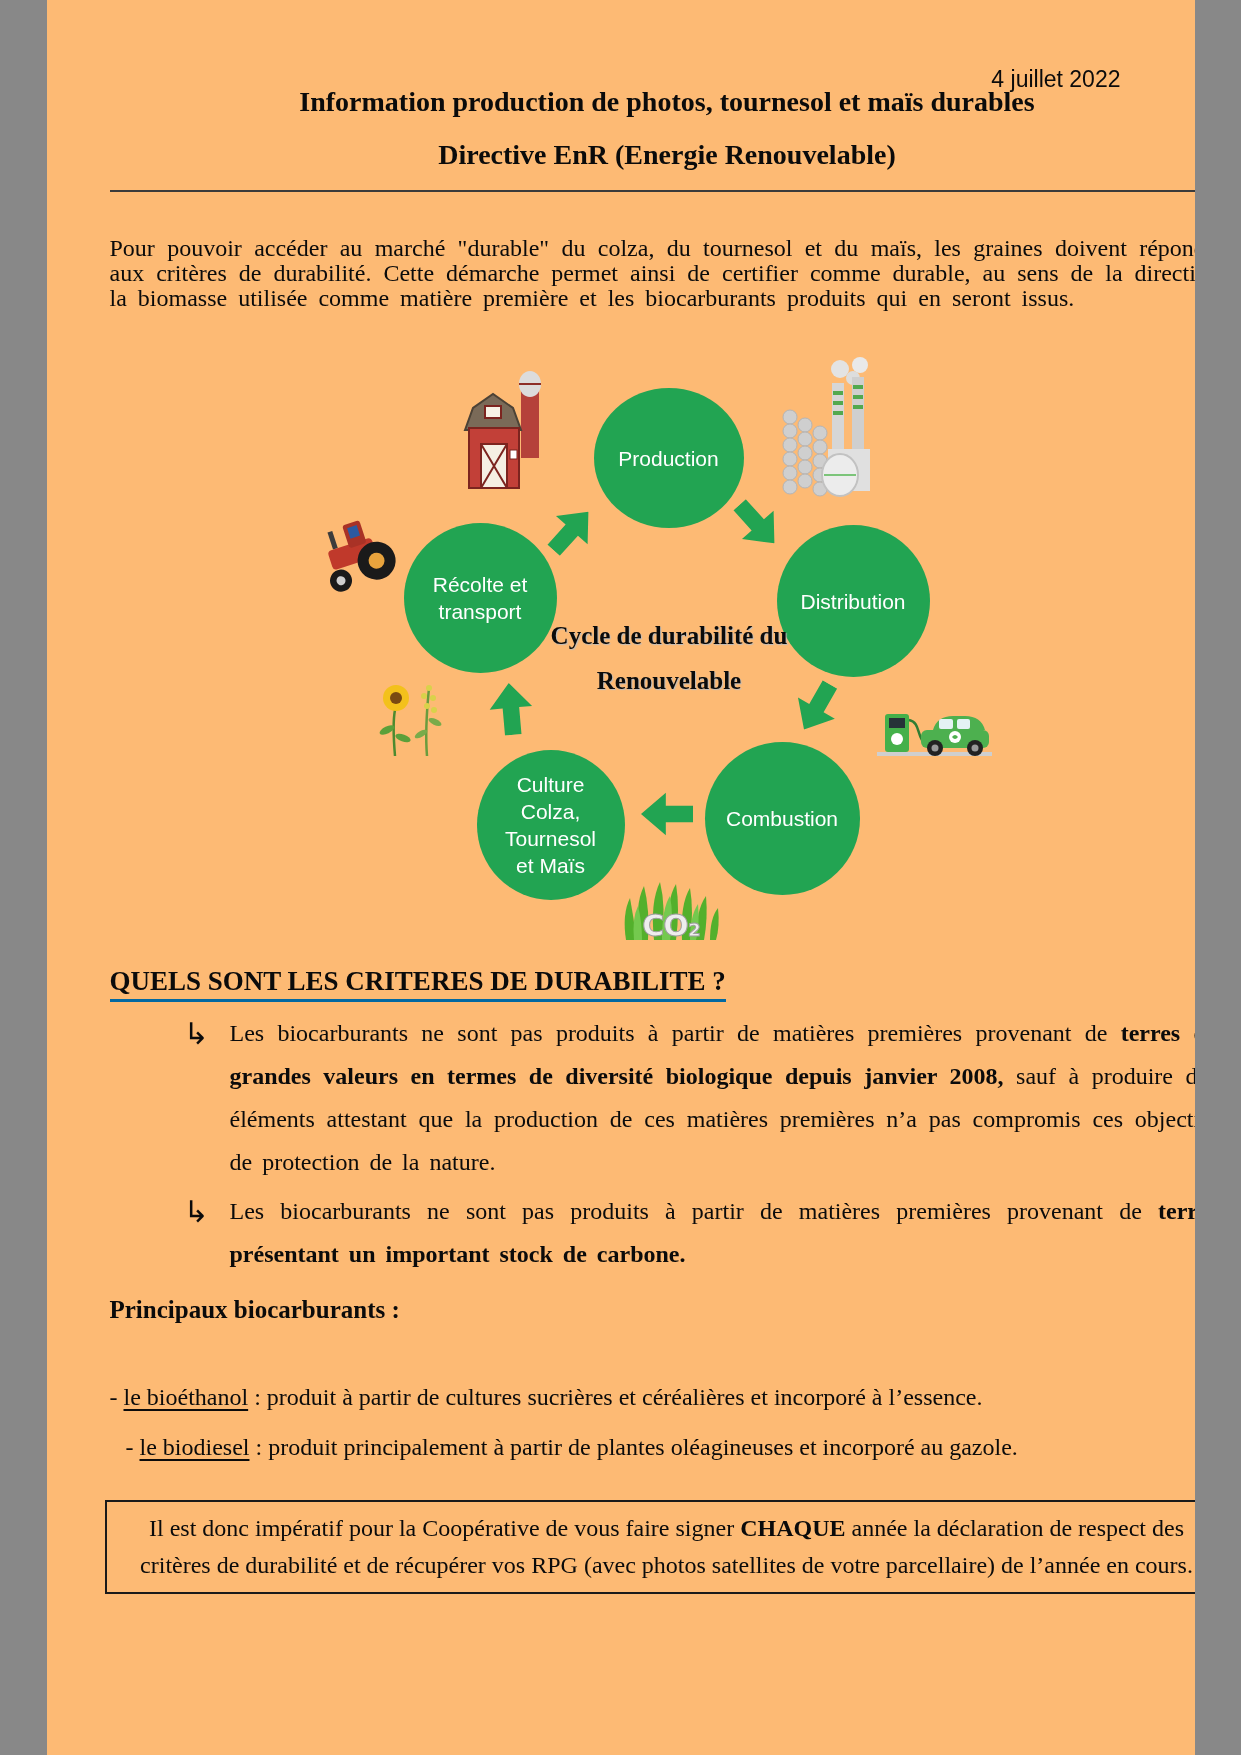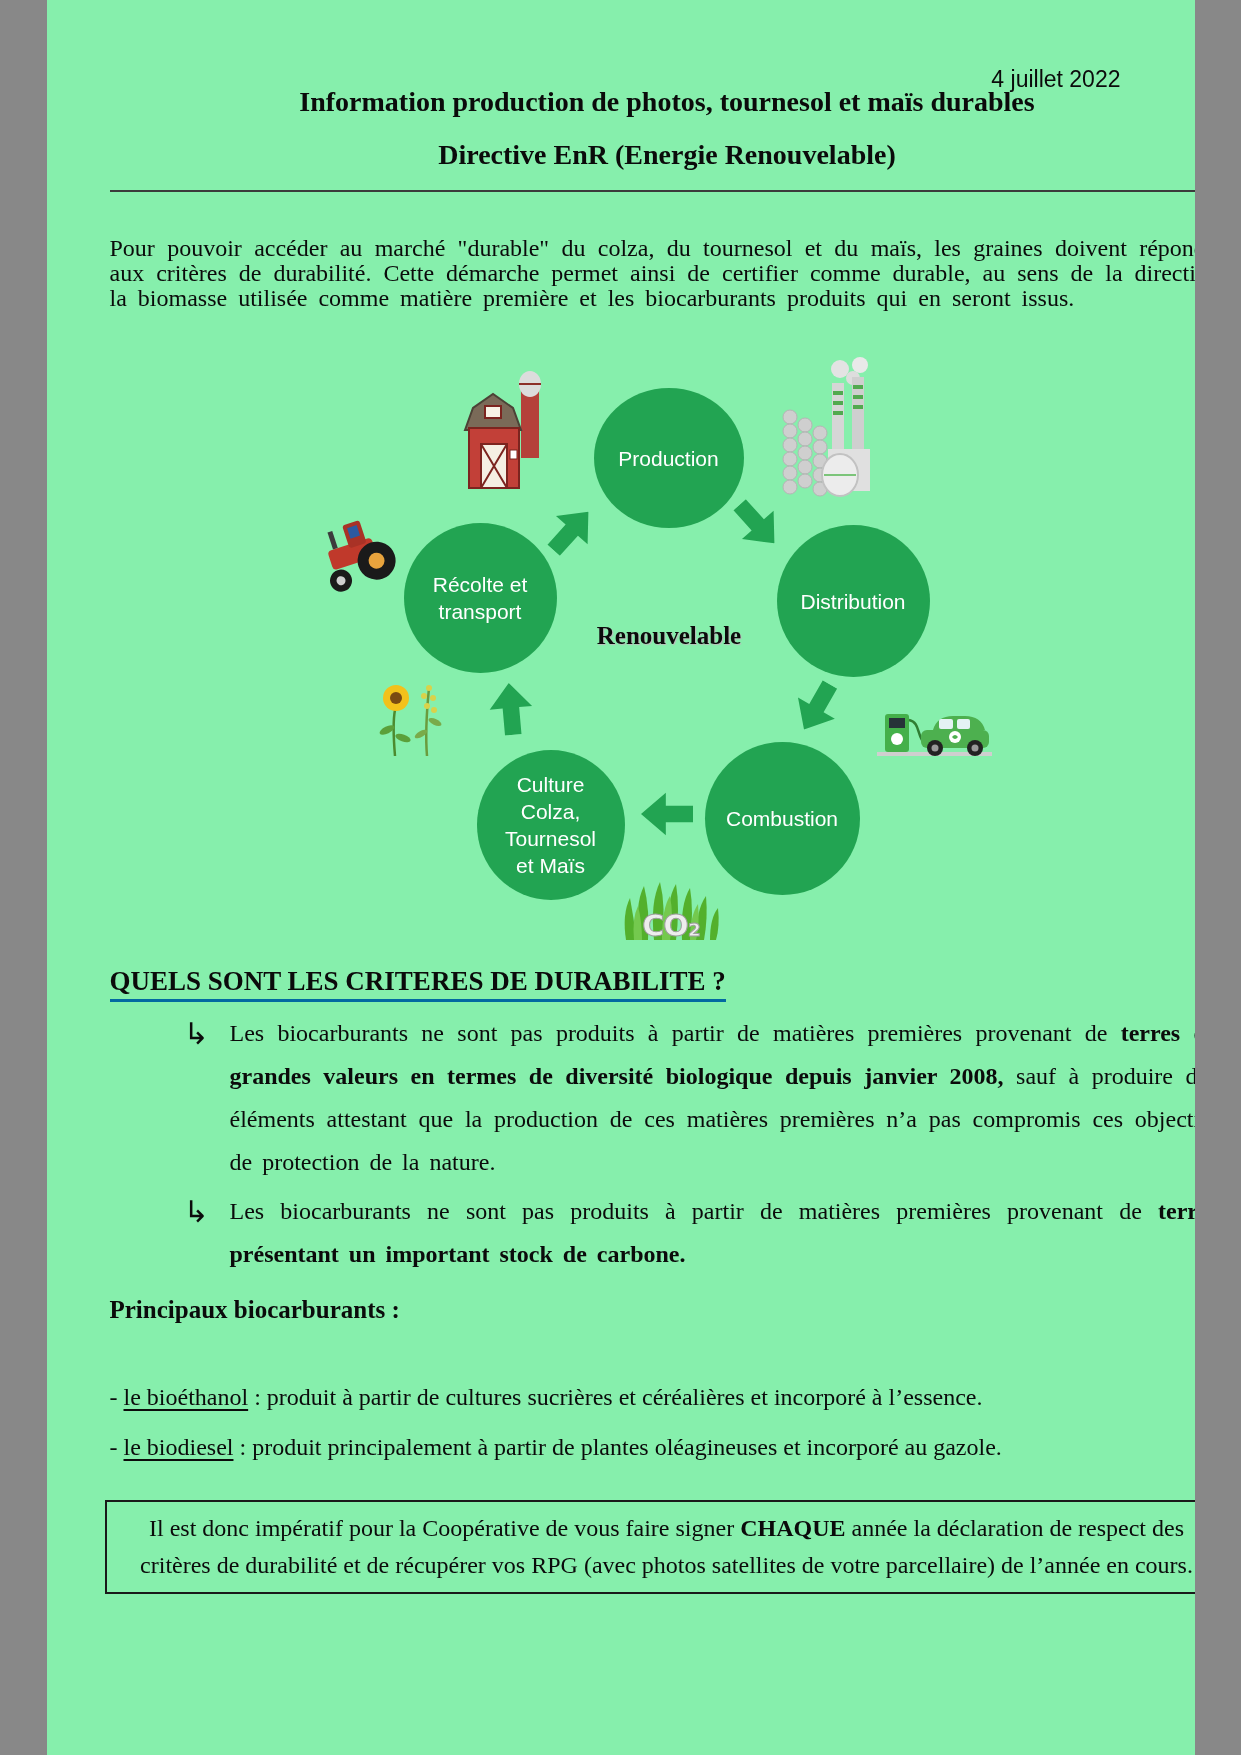--- a/index.html
+++ b/index.html
@@ -1,20 +1,20 @@
 <!DOCTYPE html>
 <html><head>
 <meta charset="utf-8">
 <style>
   html,body{margin:0;padding:0;background:#888;}
   .page{
     position:relative;
     width:1148px;height:1755px;
     margin:0 auto;
-    background:#86efac;
+    background:#fdba74;
     font-family:"Liberation Serif", serif;
     color:#0b0b0b;
     overflow:hidden;
   }
   .abs{position:absolute;}
 
   
   .doc-date{top:66px;right:74px;font-family:"Liberation Sans",sans-serif;font-size:23px;}
   .doc-title{top:86px;left:0;width:1241px;text-align:center;font-weight:bold;font-size:28px;}
   .doc-subtitle{top:139px;left:0;width:1241px;text-align:center;font-weight:bold;font-size:28px;}
@@ -69,21 +69,21 @@
   .bullet .glyph{
     position:absolute;left:-46px;top:0px;
     font-family:"DejaVu Sans",sans-serif;
     font-size:30px;line-height:43px;text-align:left;
   }
   .bullet b{font-weight:bold;}
 
   .biofuels-heading{top:1296px;left:63px;font-weight:bold;font-size:25px;}
   .fuel-item{left:63px;width:1115px;font-size:24px;}
   .fuel-1{top:1352px;margin-top:32px;}
-  .fuel-2{top:1410px;}
+  .fuel-2{top:1410px;margin-left:16px;}
   .fuel-item u{text-underline-offset:4px;}
 
   
   .notice-box{
     top:1500px;left:58px;width:1092px;
     border:2px solid #1a1a1a;
     padding:8px 14px;
     text-align:center;font-size:24px;line-height:37px;
   }
 </style>
@@ -257,20 +257,21 @@
       <span>Culture
 Colza,
 Tournesol
 et Maïs</span>
     </div>
     <div class="node node-combustion">
       <span>Combustion</span>
     </div>
 
     <div class="abs diagram-caption">
+      <div>Cycle de durabilité du</div>
       <div>Renouvelable</div>
     </div>
   </div>
 
   <div class="abs criteria-heading">
     <span>QUELS SONT LES CRITERES DE DURABILITE ?</span>
   </div>
 
   <div class="abs bullet bullet-1">
     <span class="glyph">↳</span>

